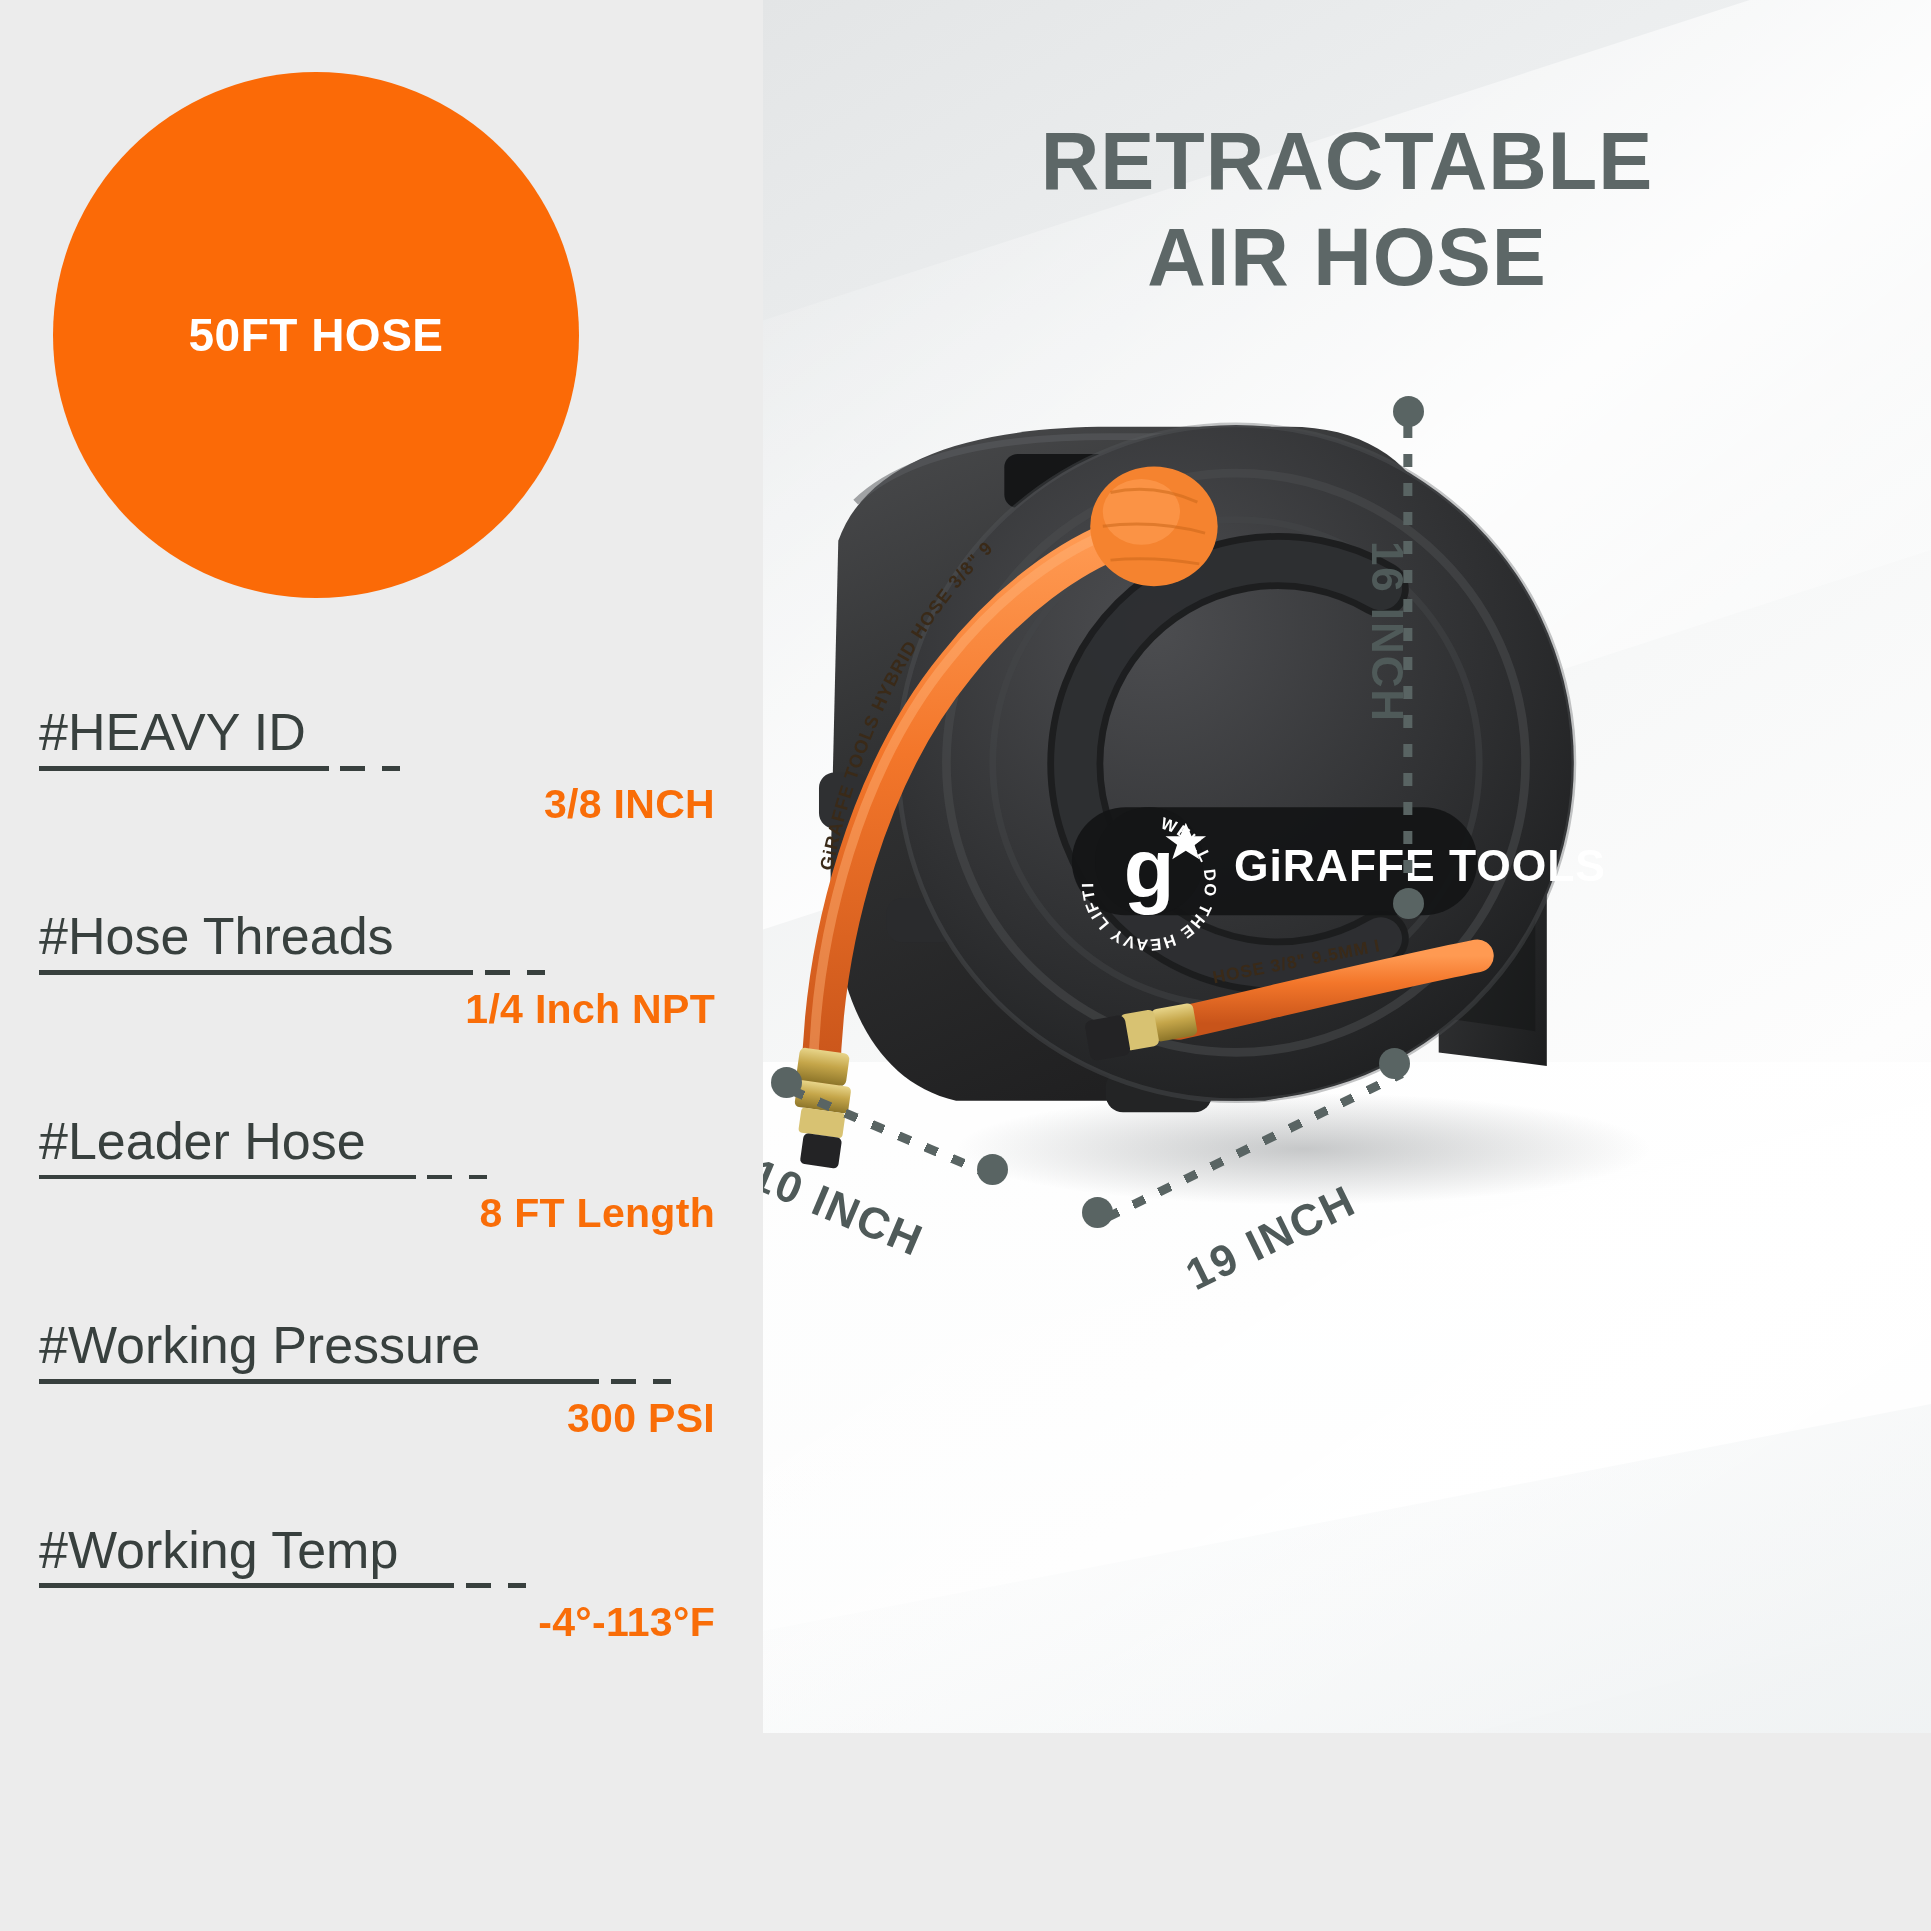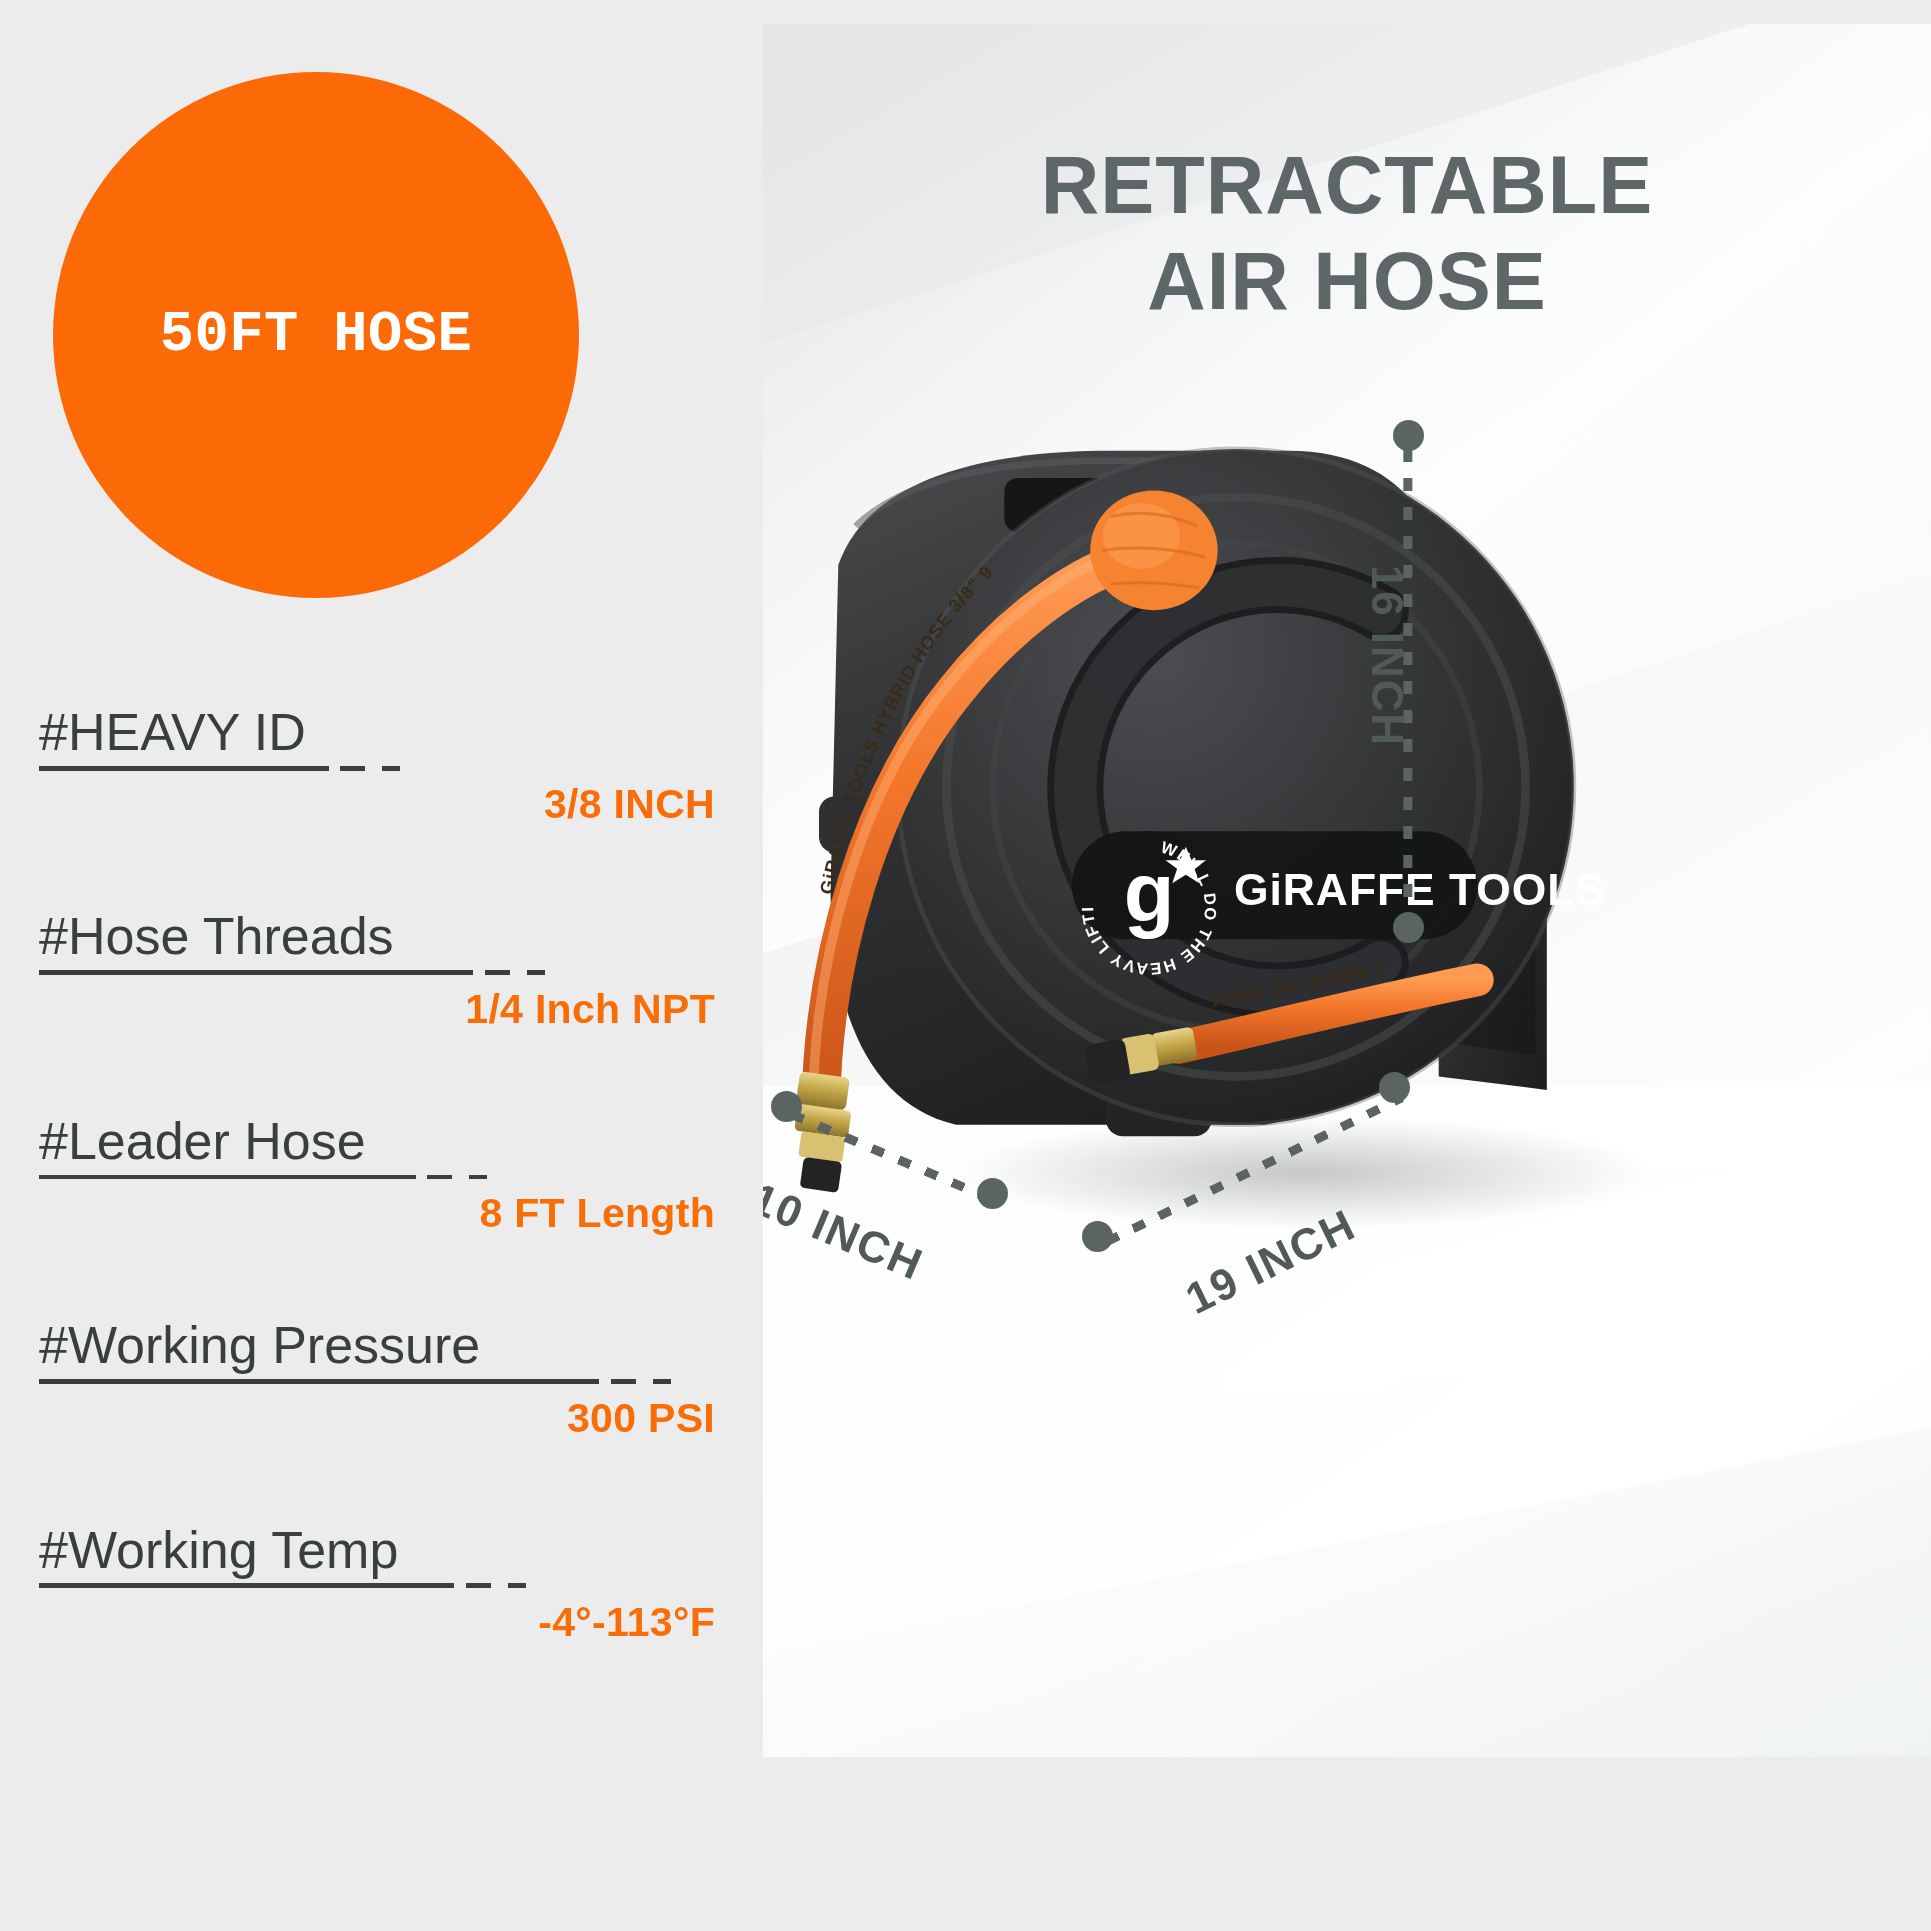--- a/index.html
+++ b/index.html
@@ -26,25 +26,24 @@
   #badge {
     position:absolute;
     left:53px; top:72px;
     width:526px; height:526px;
     border-radius:50%;
     background:#fb6a07;
     display:flex; align-items:center; justify-content:center;
   }
   #badge-label {
     color:#ffffff;
-    font-size:57px;
+    font-size:46px;
     font-weight:bold;
     letter-spacing:0.5px;
     white-space:nowrap;
-    font-family:Liberation Mono, monospace;
   }
 
   #spec-list {
     position:absolute;
     left:39px; top:705px;
     width:676px;
   }
 
   .spec-item { position:relative; margin-bottom:81px; }
   .spec-item:last-child { margin-bottom:0; }
@@ -94,21 +93,20 @@
   .r5 .solid { width:415px; } .r5 .dashes { left:427px; width:60px; }
 
   
   #right-panel {
     position:absolute;
     left:763px; top:0;
     width:1168px; height:1733px;
     overflow:hidden;
     background:
       linear-gradient(150deg, #e3e5e6 0%, #eceeef 22%, #f7f8f8 48%, #fdfdfd 70%, #f2f3f4 100%);
-    margin-top: 24px;
   }
   
   .sheen { position:absolute; pointer-events:none; }
   #sheen1 {
     left:-290px; top:116px; width:1931px; height:579px;
     background:linear-gradient(160deg, rgba(255,255,255,0) 0%, rgba(255,255,255,.85) 55%, rgba(255,255,255,0) 100%);
     transform:rotate(-18deg);
   }
   #sheen2 {
     left:-193px; top:1207px; width:1931px; height:502px;

